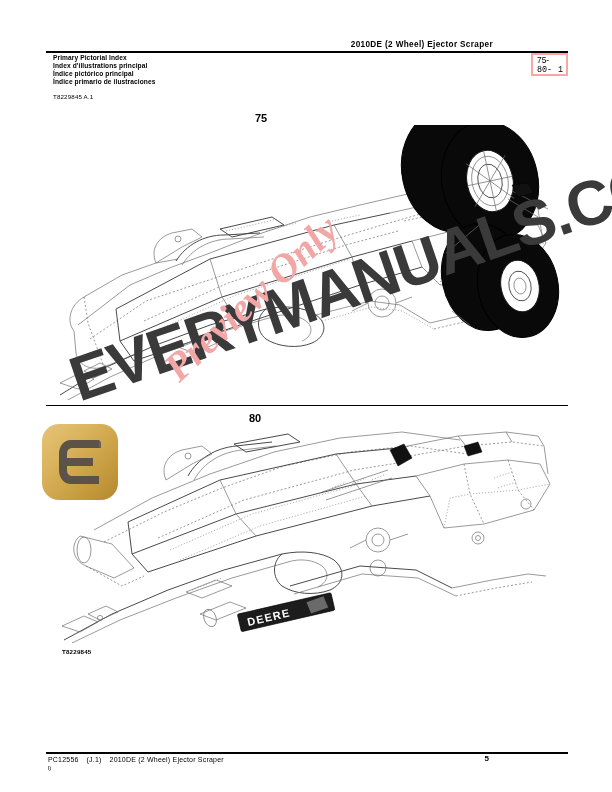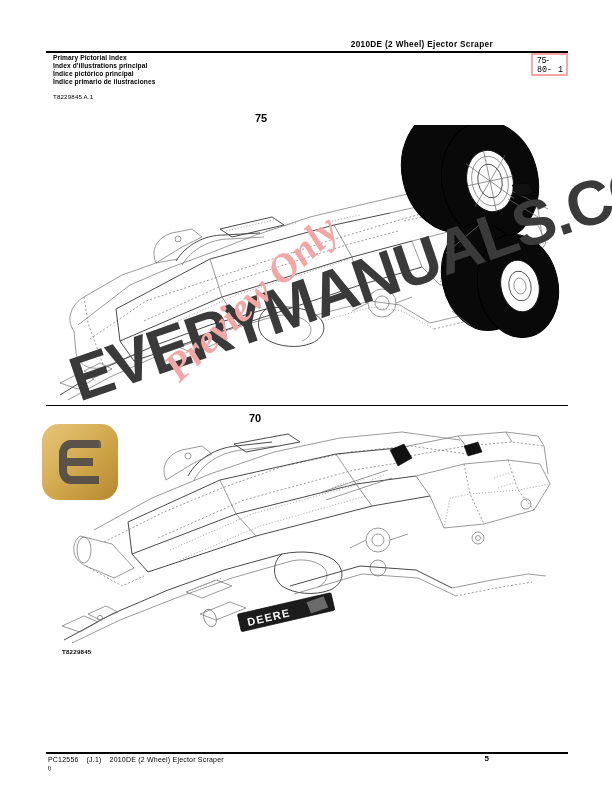--- a/index.html
+++ b/index.html
@@ -337,21 +337,21 @@
       <ellipse class="ln-t" cx="460" cy="161" rx="6" ry="8" fill="none" transform="rotate(-12 460 161)"></ellipse>
       <path class="ln-t" d="M386 128 L424 96"></path>
       <path class="ln-t" d="M392 186 L410 200"></path>
 
       <path class="ln-dd" d="M206 106 L236 98 M272 96 L300 90"></path>
     </svg>
   </div>
 
   <div class="divider mid"></div>
 
-  <div class="panel-num bot">70</div>
+  <div class="panel-num bot">80</div>
 
   <div class="figure bot">
     <svg class="lineart" width="500" height="225" viewBox="0 0 500 225">
 
       <path class="ln-t" d="M34 112 L92 80 L150 56 L214 34 L280 20 L342 14 L400 22"></path>
       <path class="ln-d" d="M44 124 L104 94 L162 70 L224 48 L290 34 L350 28 L408 36"></path>
 
       <path class="ln-t" d="M20 118 C10 126 12 142 26 148 L54 160 L74 150 L52 126 Z"></path>
       <ellipse class="ln-t" cx="24" cy="132" rx="7" ry="13"></ellipse>
       <path class="ln-d" d="M26 148 L62 168 L84 158"></path>

